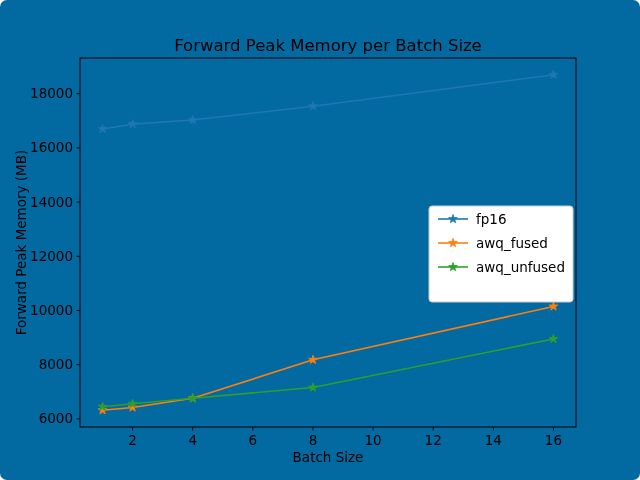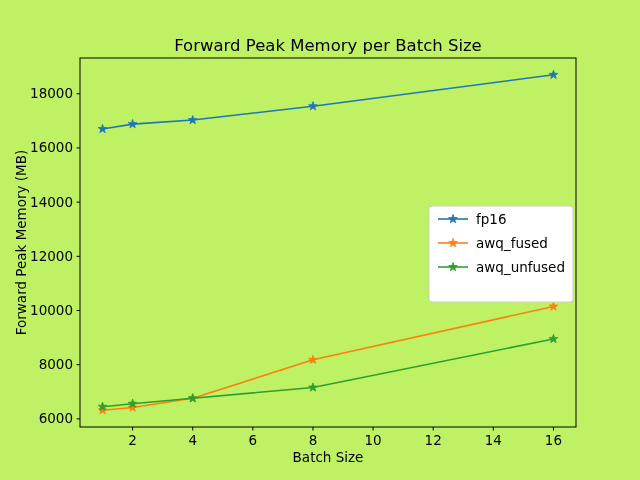--- a/index.html
+++ b/index.html
@@ -1,18 +1,18 @@
 <!DOCTYPE html>
 <html><head>
 <meta charset="utf-8">
 <style>
   html, body { margin: 0; padding: 0; background: #ffffff; }
   .figure {
     width: 640px; height: 480px; position: relative;
-    background: #bef264; overflow: hidden;
+    background: #0369a1; overflow: hidden; border-radius: 7px;
   }
   svg text {
     font-family: "DejaVu Sans", sans-serif;
     fill: #000000;
   }
   .title { font-size: 16.5px; }
   .axis-label { font-size: 13.5px; }
   .tick-label { font-size: 13.5px; }
   .legend-label { font-size: 13.5px; }
 </style>

